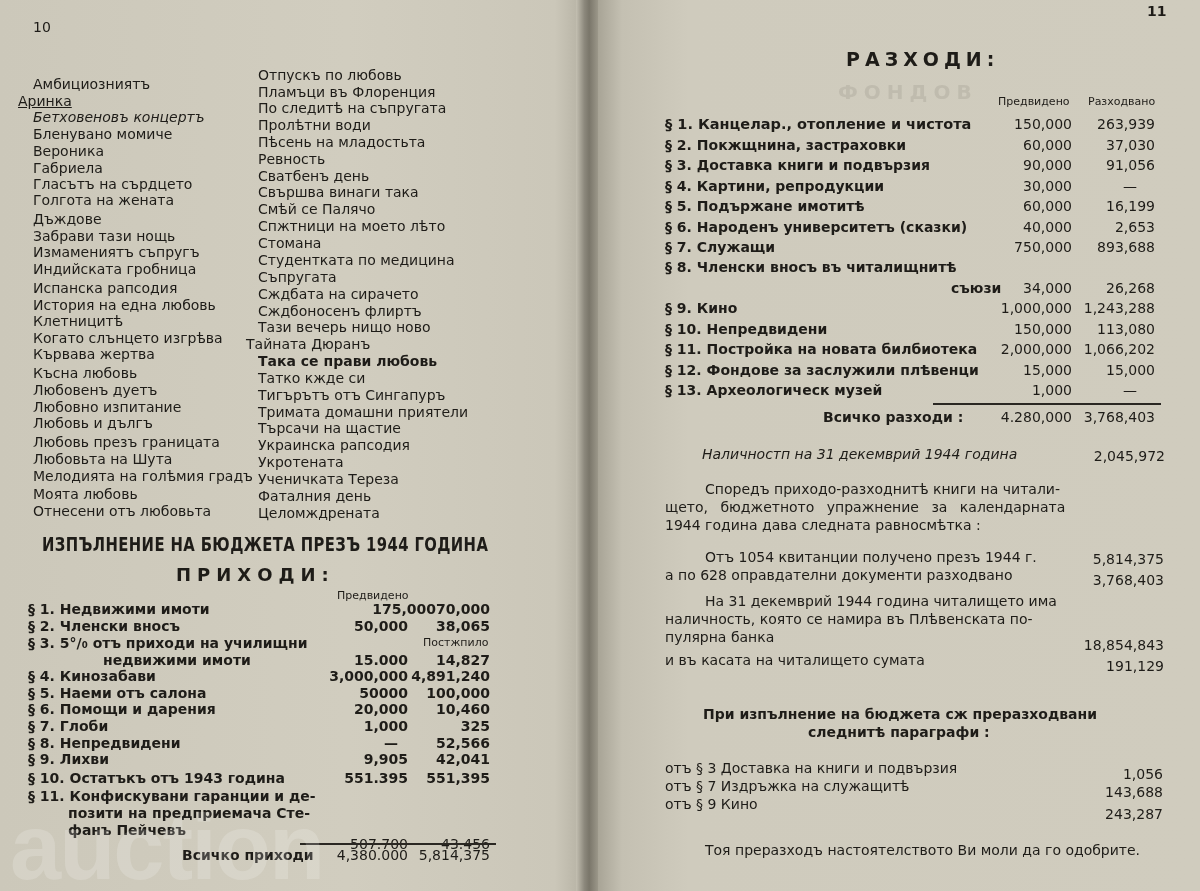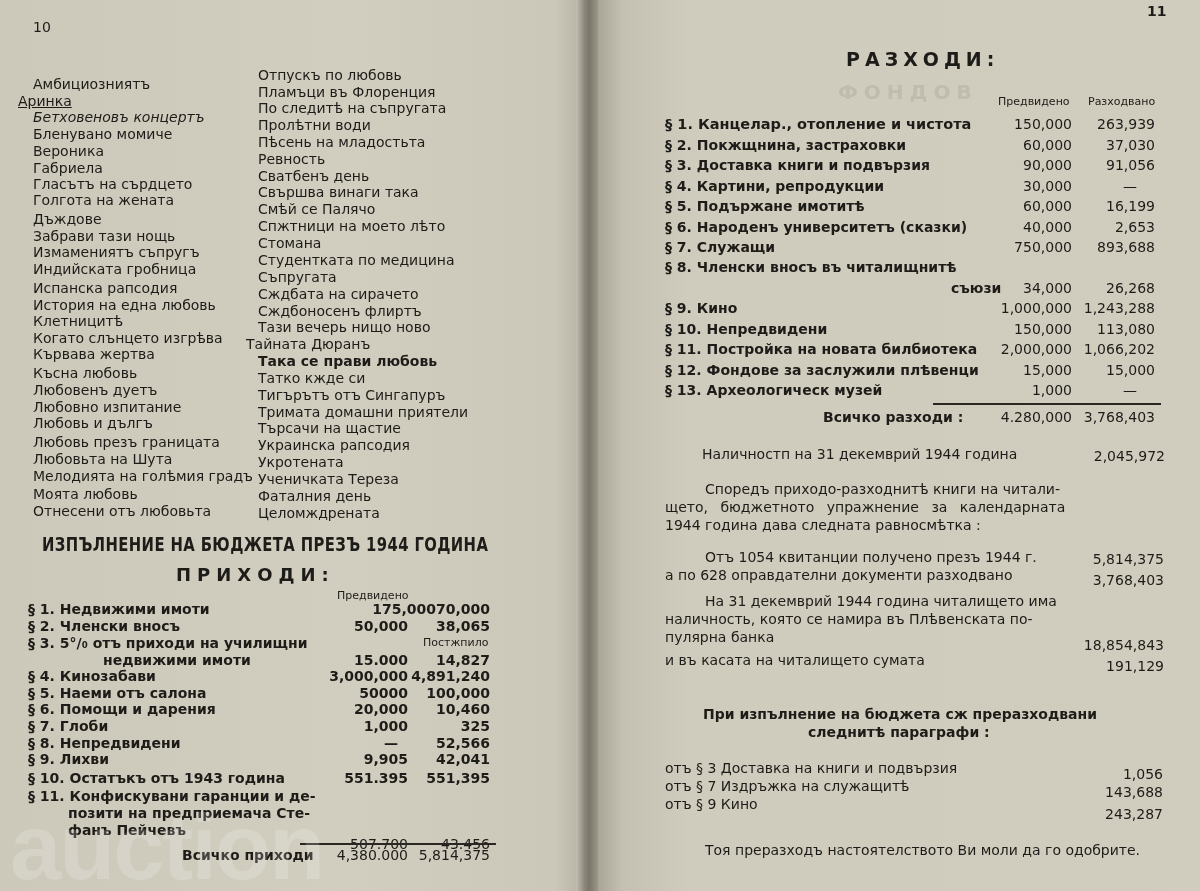--- a/index.html
+++ b/index.html
@@ -280,21 +280,21 @@
     <span class="v2" style="right:18px;font-weight:normal;">—</span>
   </div>
 </div>
 <div class="rule" style="left:933px;top:403px;width:228px;"></div>
 <div class="row" style="left:665px;top:409px;width:490px;">
   <span class="lbl bold" style="left:158px;">Всичко разходи :</span>
   <span class="v1" style="right:83px;text-align:right;">4.280,000</span>
   <span class="v2" style="right:0;">3,768,403</span>
 </div>
 
-<div class="para" style="left:702px;top:446px;">Наличностп на 31 декемврий 1944 година</div>
+<div class="para" style="left:702px;top:446px;font-style:italic;">Наличностп на 31 декемврий 1944 година</div>
 <div class="num-r" style="right:35px;top:448px;">2,045,972</div>
 
 <div>
   <div class="para" style="left:705px;top:481px;">Споредъ приходо-разходнитѣ книги на читали-</div>
   <div class="para" style="left:665px;top:499px;word-spacing:8px;">щето, бюджетното упражнение за календарната</div>
   <div class="para" style="left:665px;top:517px;">1944 година дава следната равносмѣтка :</div>
 </div>
 
 <div class="para" style="left:705px;top:549px;">Отъ 1054 квитанции получено презъ 1944 г.</div>
 <div class="num-r" style="right:36px;top:551px;">5,814,375</div>

